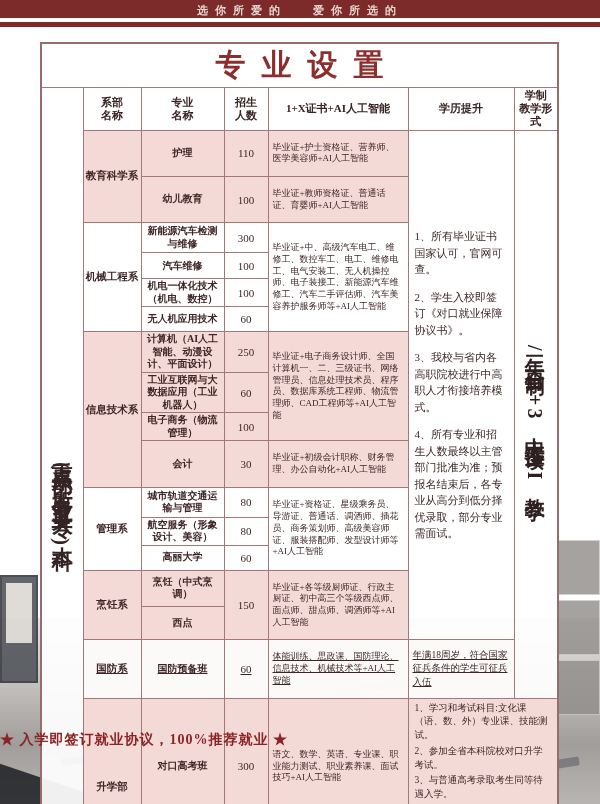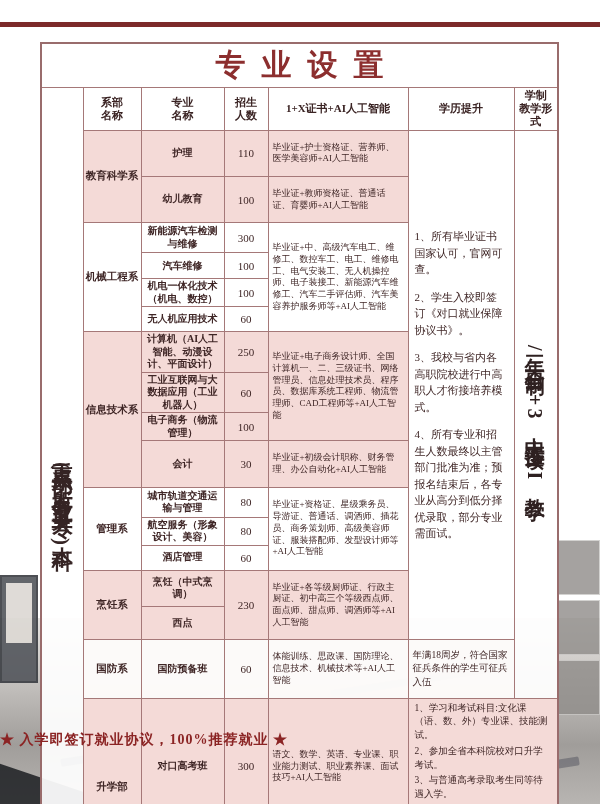--- a/index.html
+++ b/index.html
@@ -32,21 +32,21 @@
   .topstripe{position:absolute;left:0;top:22px;width:600px;height:5px;background:#7c2a2a;}
 
   
   table.poster{position:absolute;left:40px;top:42px;width:517px;border-collapse:collapse;
           table-layout:fixed;background:rgba(255,255,255,.93);border:2px solid #996c6c;z-index:2;}
   td{border:1px solid #a57878;padding:1px 2px;text-align:center;vertical-align:middle;
      overflow:hidden;}
   .title-cell{font-size:30px;font-weight:bold;color:#8c2e2e;letter-spacing:16px;text-indent:16px;}
   .hdr{font-weight:bold;font-size:11px;white-space:pre-line;line-height:1.2;color:#3a2323;}
   .pink{background:#f4dad7;}
-  .trans{background:rgba(252,249,248,.65);}
+  .trans{background:rgba(252,249,248,.65);text-decoration:underline;}
   .dept{font-size:10.5px;font-weight:600;}
   .major{font-size:10px;font-weight:600;line-height:1.25;}
   .num{font-size:11px;}
   .cert{font-size:9px;text-align:left;padding:11px 4px;line-height:1.3;}
   .upgrade-main{vertical-align:middle;}
   .upgrade-main p{font-size:11px;text-align:left;margin:11px 4px;line-height:1.5;}
   .upgrade-small{font-size:9.5px;text-align:left;padding:2px 4px;line-height:1.4;}
   .upgrade-list p{font-size:9.5px;text-align:left;margin:2px 4px;line-height:1.45;}
   .note{font-size:10px;font-weight:600;}
   .univ{font-size:9.5px;line-height:1.5;}
@@ -81,20 +81,23 @@
   <div class="bg-dark-corner"></div>
   <div class="bg-left-tv">
       <div class="screen"></div>
     </div>
   <div class="bg-right-cards">
     <div></div>
       <div></div>
       <div></div>
   </div>
 
+  <div class="topbar">
+    <span>选你所爱的</span><span class="gap"></span><span>爱你所选的</span>
+  </div>
   <div class="topstripe"></div>
 
   <table class="poster">
     <colgroup>
       <col style="width:42px">
         <col style="width:58px">
         <col style="width:83px">
       <col style="width:44px">
         <col style="width:140px">
         <col style="width:106px">
@@ -188,28 +191,28 @@
       <td class="dept" rowspan="3">管理系</td>
       <td class="major">城市轨道交通运输与管理</td>
       <td class="num">80</td>
       <td class="cert" rowspan="3">毕业证+资格证、星级乘务员、导游证、普通话、调酒师、插花员、商务策划师、高级美容师证、服装搭配师、发型设计师等+AI人工智能</td>
     </tr>
     <tr style="height:27px">
       <td class="major">航空服务（形象设计、美容）</td>
       <td class="num">80</td>
     </tr>
     <tr style="height:25px">
-      <td class="major">酒店管理</td>
+      <td class="major">高丽大学</td>
       <td class="num">60</td>
     </tr>
 
     <tr style="height:27px">
       <td class="dept pink" rowspan="2">烹饪系</td>
       <td class="major pink">烹饪（中式烹调）</td>
-      <td class="num pink" rowspan="2">230</td>
+      <td class="num pink" rowspan="2">150</td>
       <td class="cert pink" rowspan="2">毕业证+各等级厨师证、行政主厨证、初中高三个等级西点师、面点师、甜点师、调酒师等+AI人工智能</td>
     </tr>
     <tr style="height:26px">
       <td class="major pink">西点</td>
     </tr>
 
     <tr style="height:32px">
       <td class="dept trans">国防系</td>
       <td class="major trans">国防预备班</td>
       <td class="num trans">60</td>

